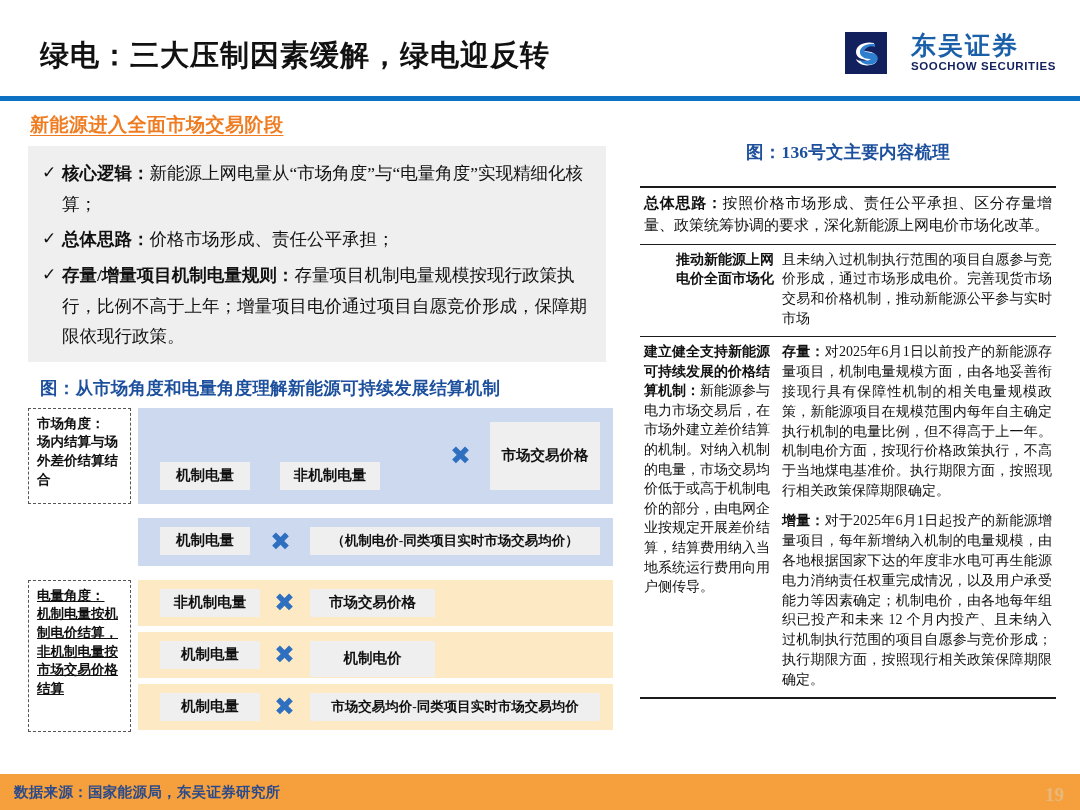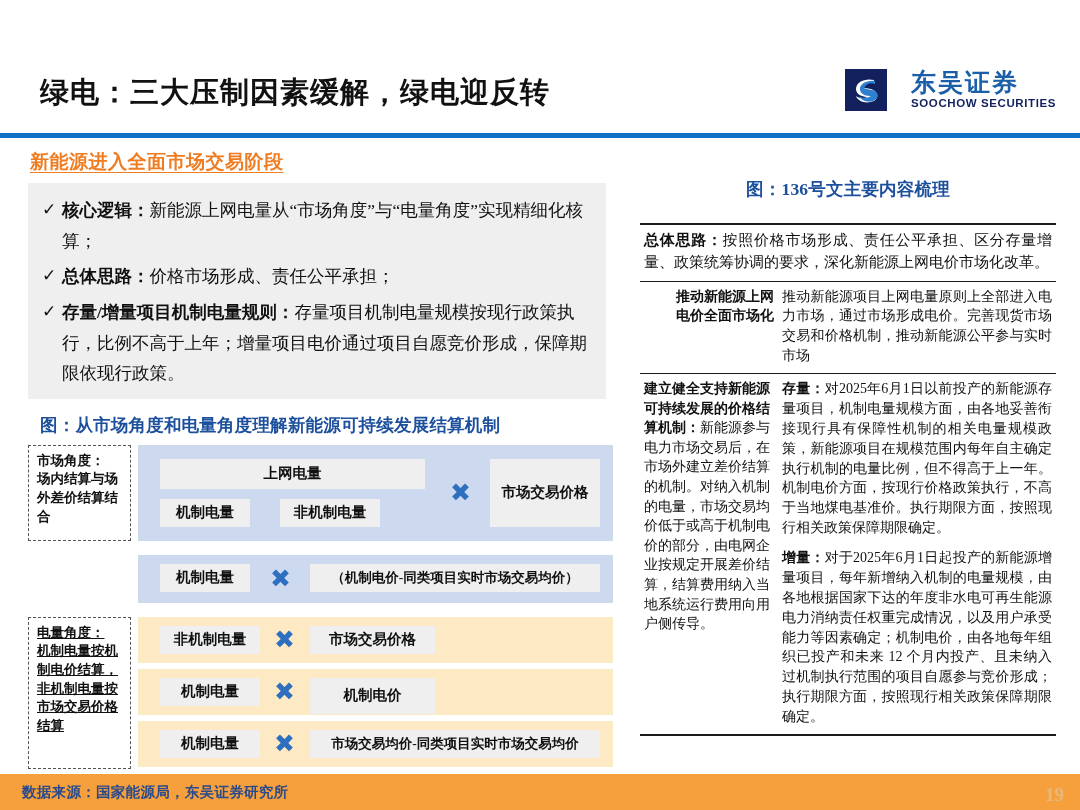--- a/index.html
+++ b/index.html
@@ -2,21 +2,21 @@
 <html><head>
 <meta charset="utf-8">
 <style>
   html,body{margin:0;padding:0;}
   body{
     width:1080px;height:810px;
     background:#ffffff;
     font-family:"Liberation Serif","DejaVu Serif",serif;
     position:relative;overflow:hidden;
   }
-  .slide{position:absolute;inset:0;margin-top:37px;}
+  .slide{position:absolute;inset:0;}
 
   
   .header{position:absolute;left:0;top:0;width:1080px;height:96px;}
   .slide-title{
     position:absolute;left:40px;top:36px;
     font-size:29px;font-weight:bold;color:#111111;
     letter-spacing:1px;
     font-family:"Liberation Serif","DejaVu Serif",serif;
   }
   .logo-wrap{position:absolute;right:24px;top:32px;display:flex;align-items:center;gap:24px;padding-left:17px;}
@@ -90,21 +90,21 @@
   .cell-body{font-size:14px;line-height:1.42;color:#111;text-align:justify;}
   .cell-body b{font-weight:bold;}
   .cell-full{font-size:15px;line-height:1.45;color:#111;text-align:justify;}
   .cell-full b{font-weight:bold;}
   .para{margin:0 0 10px 0;}
   .para:last-child{margin-bottom:0;}
 
   
   .footer{position:absolute;left:0;bottom:0;width:1080px;height:36px;background:#f5a03c;}
   .footer-src{
-    position:absolute;left:22px;top:9px;
+    position:absolute;left:14px;top:9px;
     font-size:14.5px;font-weight:bold;color:#2b4a8b;letter-spacing:0.3px;
   }
   .page-num{
     position:absolute;right:16px;top:10px;
     font-size:19px;color:#e8b87a;font-weight:bold;
     font-family:"Liberation Serif","DejaVu Serif",serif;
   }
 </style>
 </head>
 <body>
@@ -155,21 +155,20 @@
     <div class="fig-caption">图：从市场角度和电量角度理解新能源可持续发展结算机制</div>
 
     <div class="diagram">
 
       <div class="dash-box" style="left:0px;top:0px;width:103px;height:96px;">
         <span class="dtitle">市场角度：</span>
         <span>场内结算与场外差价结算结合</span>
       </div>
 
       <div class="panel blue" style="left:110px;top:0px;width:475px;height:96px;">
-        <div class="chip" style="left:22px;top:14px;width:265px;height:30px;">上网电量</div>
         <div class="chip" style="left:22px;top:54px;width:90px;height:28px;">机制电量</div>
         <div class="chip" style="left:142px;top:54px;width:100px;height:28px;">非机制电量</div>
         <div class="xmark" style="left:312px;top:35px;">✖</div>
         <div class="chip" style="left:352px;top:14px;width:110px;height:68px;">市场交易价格</div>
       </div>
 
       <div class="panel blue" style="left:110px;top:110px;width:475px;height:48px;">
         <div class="chip" style="left:22px;top:9px;width:90px;height:28px;">机制电量</div>
         <div class="xmark" style="left:132px;top:11px;">✖</div>
         <div class="chip" style="left:172px;top:9px;width:290px;height:28px;font-size:13.5px;">（机制电价-同类项目实时市场交易均价）</div>
@@ -209,21 +208,21 @@
         <tr class="row-top">
           <td colspan="2" class="cell-full"><b>总体思路：</b><span>按照价格市场形成、责任公平承担、区分存量增量、政策统筹协调的要求，深化新能源上网电价市场化改革。</span></td>
         </tr>
 
         <tr class="row-rule">
           <td class="cell-label">
             <span class="lead">推动新能源上网</span>
             <span class="lead">电价全面市场化</span>
           </td>
           <td class="cell-body">
-            <p class="para">推动新能源项目上网电量原则上全部进入电力市场，通过市场形成电价。完善现货市场交易和价格机制，推动新能源公平参与实时市场</p>
+            <p class="para">且未纳入过机制执行范围的项目自愿参与竞价形成，通过市场形成电价。完善现货市场交易和价格机制，推动新能源公平参与实时市场</p>
           </td>
         </tr>
 
         <tr class="row-rule row-bottom">
           <td class="cell-label"><b>建立健全支持新能源可持续发展的价格结算机制：</b><span style="font-weight:normal">新能源参与电力市场交易后，在市场外建立差价结算的机制。对纳入机制的电量，市场交易均价低于或高于机制电价的部分，由电网企业按规定开展差价结算，结算费用纳入当地系统运行费用向用户侧传导。</span></td>
           <td class="cell-body">
             <p class="para"><b>存量：</b><span>对2025年6月1日以前投产的新能源存量项目，机制电量规模方面，由各地妥善衔接现行具有保障性机制的相关电量规模政策，新能源项目在规模范围内每年自主确定执行机制的电量比例，但不得高于上一年。机制电价方面，按现行价格政策执行，不高于当地煤电基准价。执行期限方面，按照现行相关政策保障期限确定。</span></p>
             <p class="para"><b>增量：</b><span>对于2025年6月1日起投产的新能源增量项目，每年新增纳入机制的电量规模，由各地根据国家下达的年度非水电可再生能源电力消纳责任权重完成情况，以及用户承受能力等因素确定；机制电价，由各地每年组织已投产和未来 12 个月内投产、且未纳入过机制执行范围的项目自愿参与竞价形成；执行期限方面，按照现行相关政策保障期限确定。</span></p>
           </td>
         </tr>

